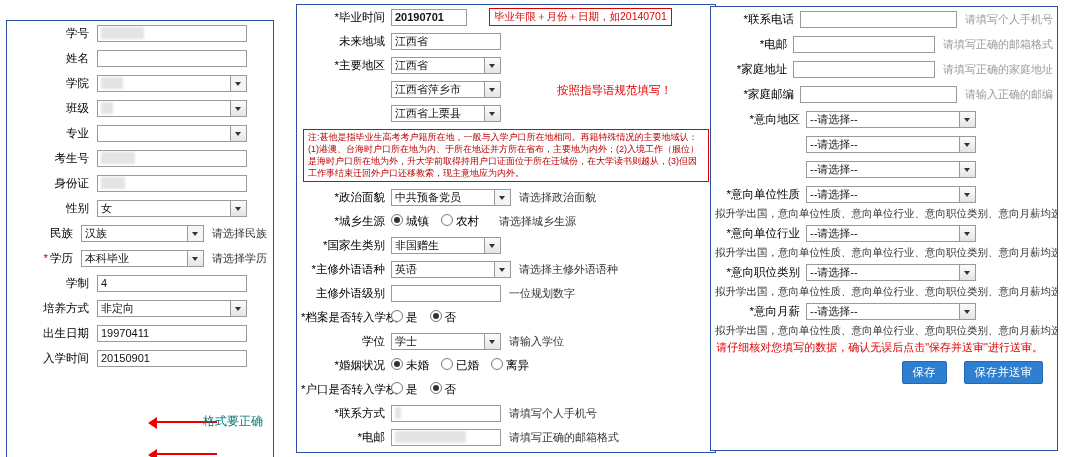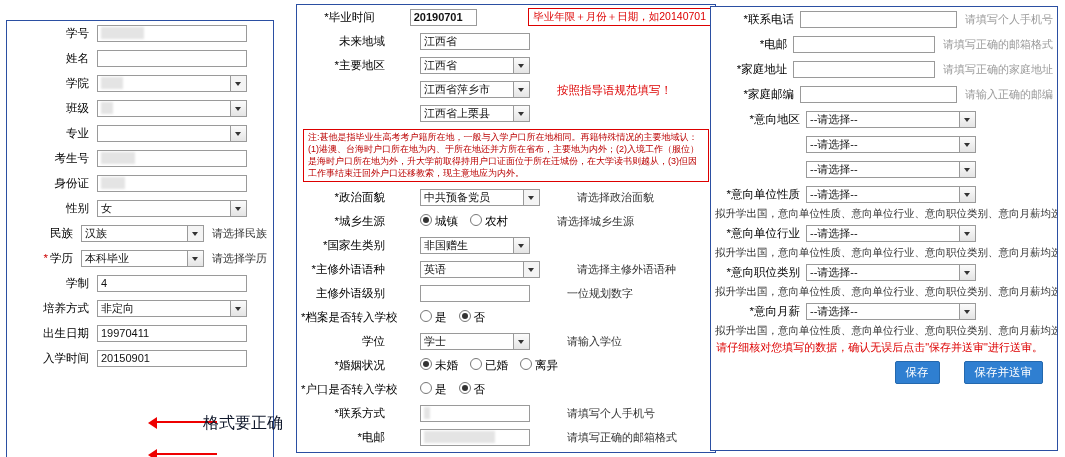--- a/index.html
+++ b/index.html
@@ -19,42 +19,42 @@
   .fld.w110{width:110px;}
   .fld.w90{width:76px;font-weight:bold;}
   .fld.w170{width:170px;}
   .sel{position:relative;padding-right:18px;}
   .sel .arrow{position:absolute;right:0;top:-1px;width:15px;height:17px;background:linear-gradient(#fdfdfd,#e3e3e3);border-left:1px solid #9a9a9a;}
   .sel .arrow:after{content:"";position:absolute;left:4px;top:7px;border-left:3px solid transparent;border-right:3px solid transparent;border-top:4px solid #333;}
   .sel.plain .arrow{background:#f4f4f4;}
   .hint{margin-left:8px;font-size:11px;color:#333;white-space:nowrap;}
 
   
-  .r2{display:flex;align-items:center;height:24px;padding:0 4px;gap:29px;}
+  .r2{display:flex;align-items:center;height:24px;padding:0 4px;}
   .lbl2{width:84px;text-align:right;padding-right:6px;font-size:11.5px;white-space:nowrap;}
   .redbox{border:1px solid #d00;color:#d00;font-size:10.5px;padding:1px 4px;white-space:nowrap;}
   .note-red{color:#d00;font-size:11.5px;}
   .warnbox{margin:4px 6px 4px 6px;border:1px solid #d00;color:#b00;font-size:9px;line-height:1.35;padding:1px 4px;}
   .radio{display:inline-flex;align-items:flex-start;margin-right:12px;font-size:11.5px;}
   .radio i{display:inline-block;width:10px;height:10px;border:1px solid #777;border-radius:50%;background:#fff;margin-right:3px;position:relative;}
   .radio.on i:after{content:"";position:absolute;left:2px;top:2px;width:6px;height:6px;border-radius:50%;background:#333;}
 
   
   .r3{display:flex;align-items:center;height:25px;padding:0 4px;margin-left:11px;}
   .lbl3{width:74px;text-align:right;padding-right:6px;font-size:11.5px;white-space:nowrap;}
   .ph{color:#9a9a9a;}
   .cut{font-size:10.5px;color:#333;padding-left:4px;white-space:nowrap;overflow:hidden;}
-  .btns{display:flex;justify-content:flex-end;gap:24px;padding:4px 14px 0 0;}
+  .btns{display:flex;justify-content:flex-end;gap:17px;padding:4px 14px 0 0;}
   .btn{background:#2f7fd1;color:#fff;font-size:11.5px;padding:3px 10px;border-radius:2px;border:1px solid #2468ad;}
   .finalnote{color:#d00;font-size:11px;text-align:right;padding:2px 14px 2px 0;}
 
   
   .arrow-red{position:absolute;height:0;border-top:2px solid #e00;}
   .arrow-red:after{content:"";position:absolute;left:-9px;top:-6px;border-top:6px solid transparent;border-bottom:6px solid transparent;border-right:9px solid #e00;}
-  .anno{position:absolute;color:#0f172a;font-size:16px;white-space:nowrap;}
+  .anno{position:absolute;color:#0f766e;font-size:12px;white-space:nowrap;}
 </style>
 </head>
 <body>
 
 <div class="page">
 
   <div class="panel p1" id="p1">
     <div id="p1rows">
         <div class="row">
           <div class="lbl">学号</div>

